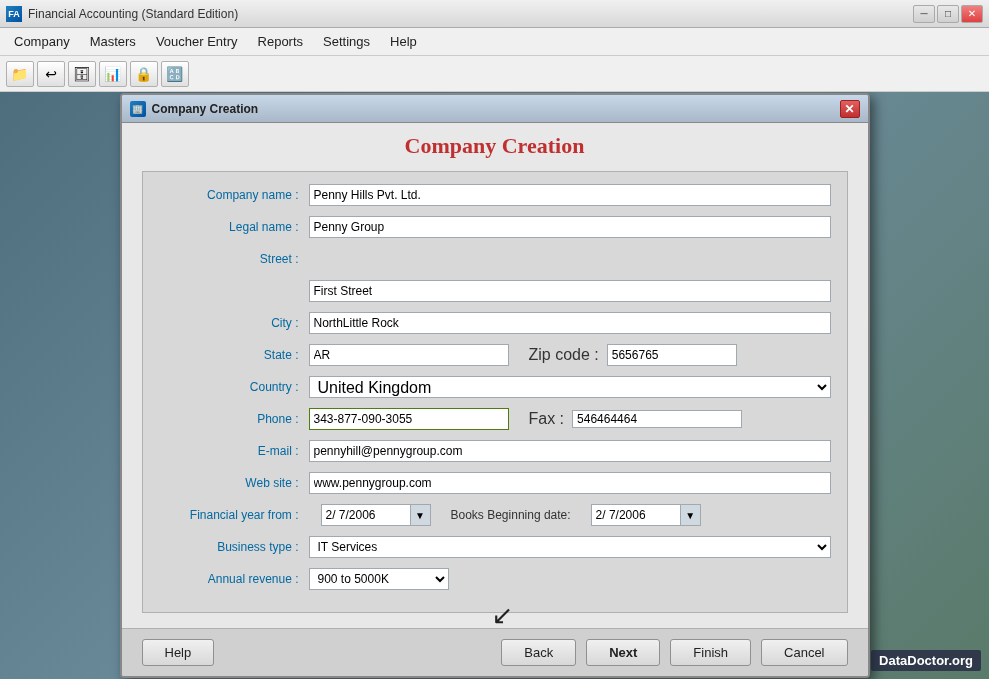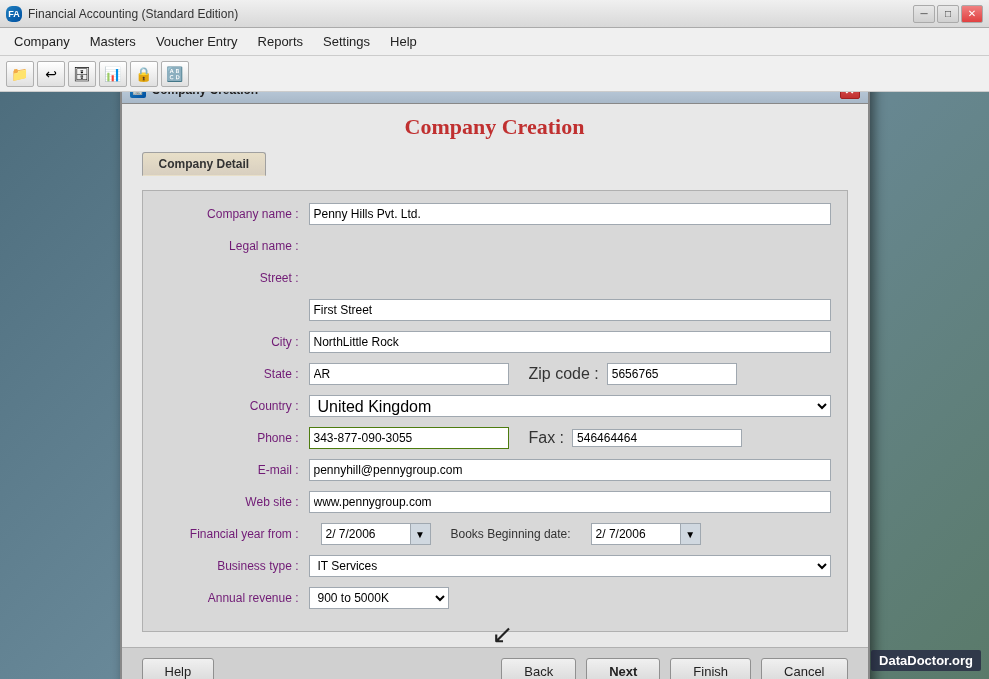--- a/index.html
+++ b/index.html
@@ -31,21 +31,21 @@
       align-items: center;
       padding: 0 6px;
       border-bottom: 1px solid #aaa;
       box-shadow: 0 1px 2px rgba(0,0,0,0.2);
     }
     .title-bar-icon {
       width: 16px;
       height: 16px;
       margin-right: 6px;
       background: linear-gradient(135deg, #2080c0, #0050a0);
-      border-radius: 6px;
+      border-radius: 0;
       display: flex;
       align-items: center;
       justify-content: center;
       color: white;
       font-size: 9px;
       font-weight: bold;
     }
     .title-bar-text {
       flex: 1;
       font-size: 12px;
@@ -219,21 +219,21 @@
     .form-row {
       display: flex;
       align-items: center;
       margin-bottom: 6px;
       min-height: 26px;
     }
     .form-label {
       width: 150px;
       text-align: right;
       padding-right: 10px;
-      color: #701a75;
+      color: #0369a1;
       font-size: 12px;
       flex-shrink: 0;
     }
     .form-input {
       flex: 1;
       height: 22px;
       border: 1px solid #a0a8b0;
       background: white;
       padding: 0 4px;
       font-size: 12px;
@@ -437,33 +437,31 @@
       <div class="dialog-title-icon">
         <span>🏢</span>
       </div>
       <span class="dialog-title-text">Company Creation</span>
       <div class="dialog-close-btn">✕</div>
     </div>
 
     <div class="dialog-body">
       <div class="dialog-heading">Company Creation</div>
 
-      <div class="tab-strip">
-        <div class="tab active">Company Detail</div>
-      </div>
 
       <div class="form-content">
 
         <div class="form-row">
           <span class="form-label">Company name :</span>
           <input class="form-input" type="text" value="Penny Hills Pvt. Ltd." style="">
         </div>
 
         <div class="form-row">
           <span class="form-label">Legal name :</span>
+          <input class="form-input" type="text" value="Penny Group" style="">
         </div>
 
         <div class="form-row">
           <span class="form-label">Street :</span>
         </div>
 
         <div class="form-row">
           <span class="form-label"></span>
           <input class="form-input" type="text" value="First Street" style="">
         </div>

